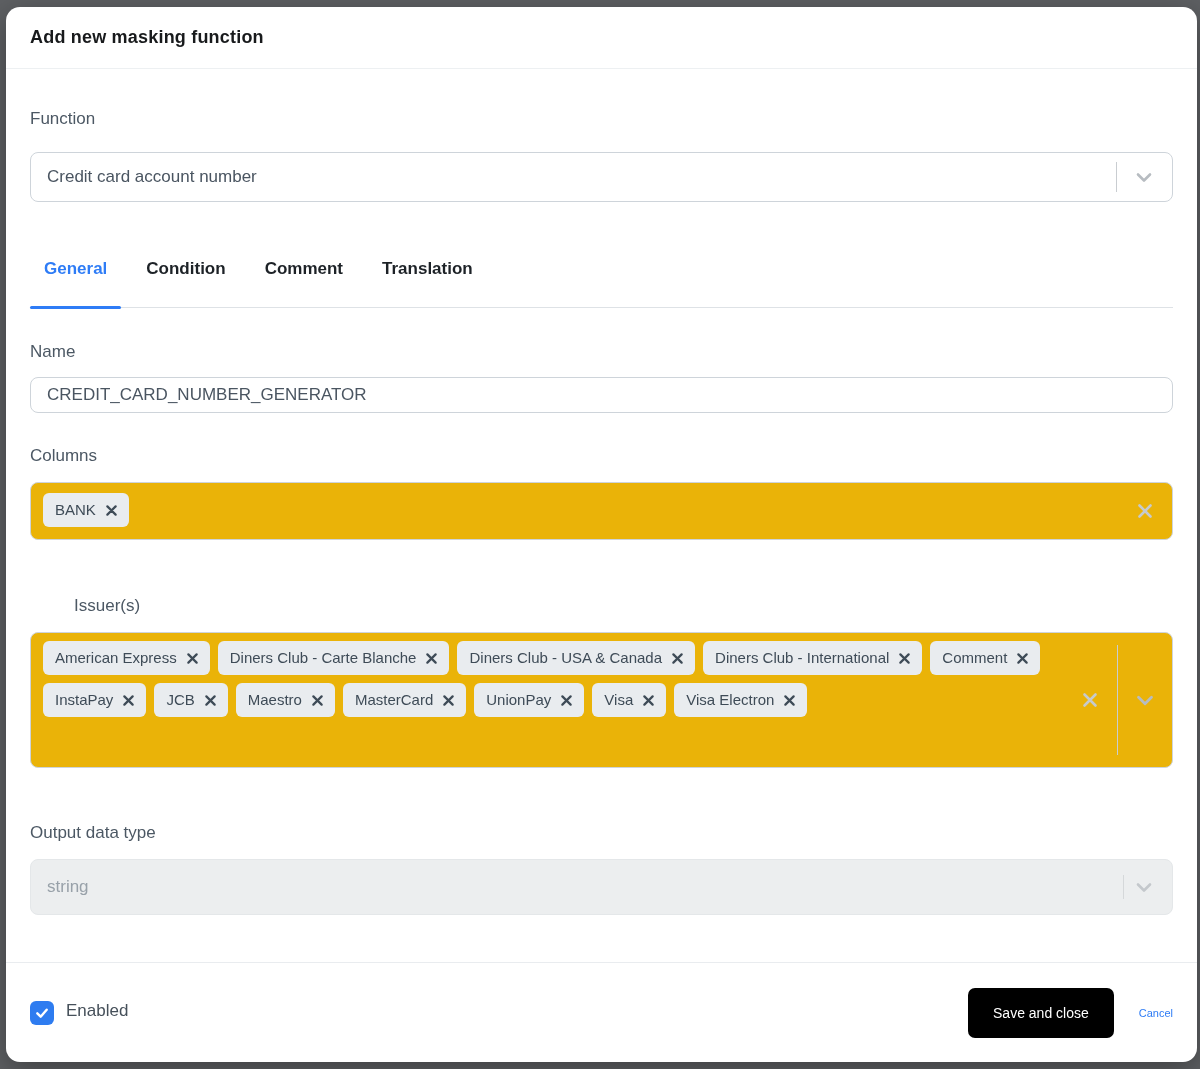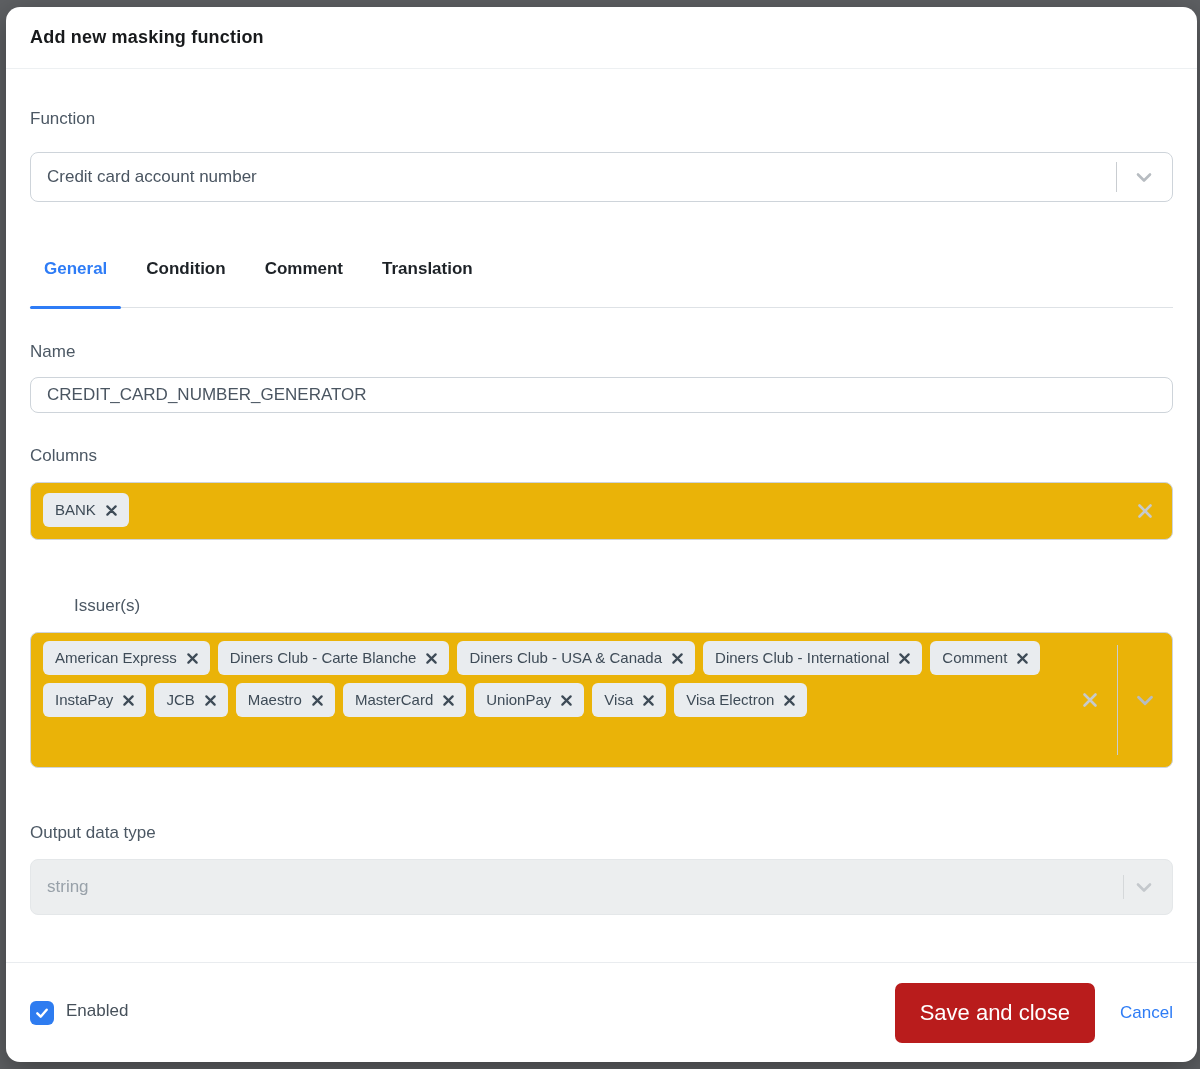--- a/index.html
+++ b/index.html
@@ -181,31 +181,31 @@
     background: #2e7cf0;
     border-radius: 6px;
     display: flex;
     align-items: center;
     justify-content: center;
     cursor: pointer;
   }
   .enabled-label { font-size: 17px; color: #46505a; }
   .footer-actions { display: flex; align-items: center; gap: 25px; }
   .save-btn {
-    background: #b91c1c;
+    background: #000000;
     color: #fff;
     border: none;
     border-radius: 7px;
-    font-size: 22px;
+    font-size: 14px;
     font-family: "Liberation Sans", sans-serif;
     padding: 17px 25px;
     cursor: pointer;
   }
   .cancel-link {
-    font-size: 17px;
+    font-size: 11px;
     color: #2e7cf5;
     cursor: pointer;
   }
 </style>
 </head>
 <body>
 
 <div class="modal">
 
   <div class="modal-header">

